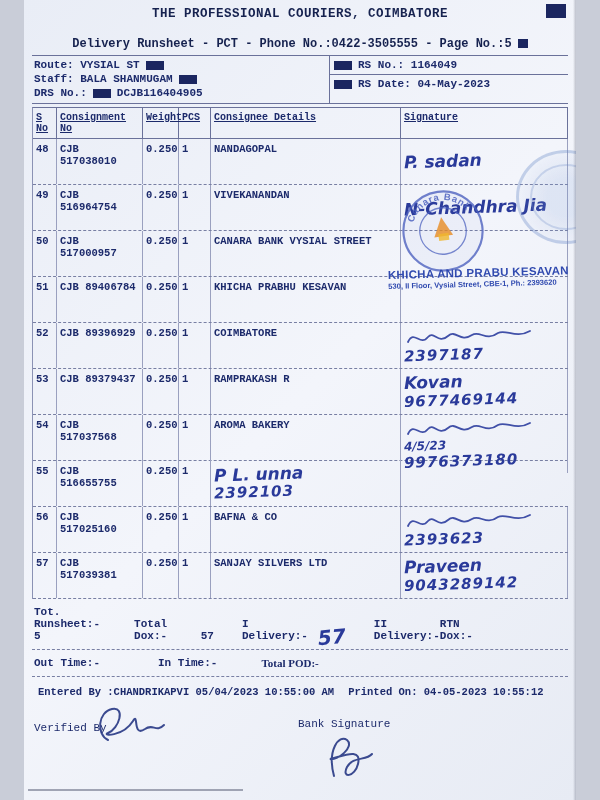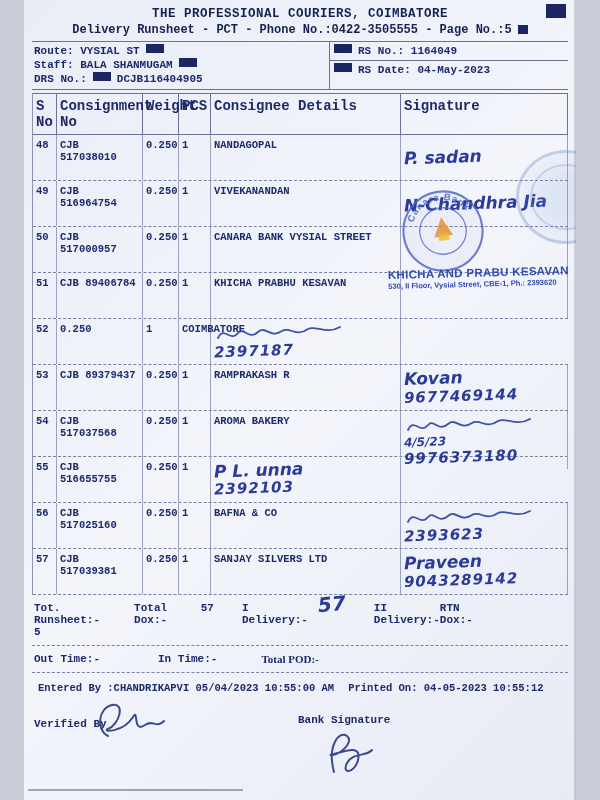--- a/index.html
+++ b/index.html
@@ -1,59 +1,59 @@
 <!DOCTYPE html>
 <html><head>
 <meta charset="utf-8">
 <style>
   html,body{margin:0;padding:0;background:#c9cdd8;}
   .sheet{position:relative;width:552px;height:800px;margin:0 auto;overflow:hidden;
     background:linear-gradient(135deg,#e9edf6 0%,#f3f5fb 50%,#e7ebf4 100%);
     font-family:"Liberation Mono","DejaVu Sans Mono",monospace;color:#1c2a6b;}
   .title{text-align:center;font-weight:bold;font-size:12.5px;padding-top:7px;letter-spacing:.5px;color:#16224f;}
-  .subtitle{text-align:center;font-weight:bold;font-size:12px;margin-top:2px;color:#16224f;}
+  .subtitle{text-align:center;font-weight:bold;font-size:12px;margin-top:16px;color:#16224f;}
   .mark{display:inline-block;width:18px;height:9px;background:#1b2660;vertical-align:middle;}
   .inline-mark{width:10px;height:9px;margin-left:6px;}
   .corner-mark{position:absolute;top:4px;right:10px;width:20px;height:14px;background:#1b2660;}
   .info-box{margin:4px 8px 0;border-top:1px solid #6a719a;border-bottom:1px solid #6a719a;display:flex;}
   .info-left{flex:1;padding:2px 2px 3px;}
-  .info-line{display:flex;gap:6px;font-size:11px;font-weight:bold;line-height:14px;}
+  .info-line{display:flex;align-items:center;gap:6px;font-size:11px;font-weight:bold;line-height:14px;}
   .info-right{width:238px;border-left:1px solid #6a719a;}
   .info-right .info-line{padding:2px 4px;}
   .info-right .info-line:first-child{border-bottom:1px solid #6a719a;}
   .table{margin:3px 8px 0;border-top:1px solid #6a719a;border-left:1px solid #8b92b4;}
-  .thead{display:grid;grid-template-columns:24px 86px 36px 32px 190px 1fr;border-bottom:1px solid #6a719a;font-weight:bold;font-size:14px;}
+  .thead{display:grid;grid-template-columns:24px 86px 36px 32px 190px 1fr;border-bottom:1px solid #6a719a;font-weight:bold;font-size:10px;text-decoration:underline;}
   .thead>div{padding:4px 3px;border-right:1px solid #6a719a;}
   .trow{display:grid;grid-template-columns:24px 86px 36px 32px 190px 1fr;border-bottom:1px dashed #787fa3;height:45px;font-size:10.5px;font-weight:bold;position:relative;}
   .trow>.c{border-right:1px solid #9aa0bf;padding:4px 3px;overflow:visible;}
   .c-name{padding-top:7px;}
   .c-sig{display:flex;flex-direction:column;justify-content:center;padding-left:16px;gap:1px;}
   .ink{font-family:"DejaVu Sans",sans-serif;font-style:italic;color:#2a3a9a;transform:rotate(-2deg);width:max-content;line-height:1.05;}
   .ink-name{font-size:17px;}
   .ink-number{font-size:15px;letter-spacing:1px;}
   .ink-date{font-size:12px;}
   .squiggle{display:block;margin-bottom:-2px;}
   .stamp-layer{position:absolute;inset:0;pointer-events:none;}
   .stamp-faint{position:absolute;left:492px;top:150px;width:94px;height:88px;border-radius:50%;
     border:3px solid rgba(110,140,200,.35);
     background:radial-gradient(circle,rgba(130,160,215,.18) 30%,rgba(130,160,215,.04) 72%);}
   .stamp-faint .inner{position:absolute;inset:11px;border-radius:50%;border:2px solid rgba(110,140,200,.28);}
   .stamp-canara{position:absolute;left:376px;top:188px;transform:rotate(-8deg);opacity:.92;}
   .stamp-canara text{font-family:"Liberation Sans",sans-serif;}
   .stamp-khicha{position:absolute;left:364px;top:266px;width:228px;transform:rotate(-1.5deg);color:#2742ac;opacity:.95;font-family:"Liberation Sans",sans-serif;}
   .stamp-khicha .l1{font-size:11.5px;font-weight:bold;letter-spacing:.3px;}
   .stamp-khicha .l2{font-size:7.6px;font-weight:bold;margin-top:1px;}
-  .sum1,.sum2{margin:0 8px;border-bottom:1px dashed #787fa3;display:flex;align-items:flex-start;font-size:11px;font-weight:bold;padding:7px 2px;}
+  .sum1,.sum2{margin:0 8px;border-bottom:1px dashed #787fa3;display:flex;align-items:flex-end;font-size:11px;font-weight:bold;padding:7px 2px;}
   .sum1 .gap1{margin-left:28px;} .sum1 .gap2{margin-left:28px;} .sum1 .gap3{margin-left:22px;}
   .sum1 .val{margin-left:20px;}
   .sum1 .rtn{margin-left:auto;margin-right:88px;}
   .ink-57{font-size:20px;margin:-8px 6px -6px 10px;transform:rotate(-5deg);}
   .sum2 .s2b{margin-left:58px;} .sum2 .s2c{margin-left:44px;font-family:Liberation Serif, serif;}
   .entered{margin:0 12px;display:flex;gap:14px;font-size:10.5px;font-weight:bold;padding:9px 2px 4px;}
-  .verify{position:relative;margin:0 8px;height:92px;font-size:11px;font-weight:bold;}
+  .verify{position:relative;margin:0 8px;height:92px;font-size:11px;font-weight:normal;}
   .verify .vlabel{position:absolute;left:2px;top:20px;}
   .verify .vsig{position:absolute;left:56px;top:0px;}
   .verify .slabel{position:absolute;left:266px;top:16px;}
   .verify .ssig{position:absolute;left:280px;top:28px;}
   .scan-edge{position:absolute;left:4px;bottom:9px;width:215px;height:2px;background:#6a7086;opacity:.6;}
   .edge-r{position:absolute;right:0;top:0;width:3px;height:100%;background:linear-gradient(to left,rgba(90,95,115,.35),transparent);}
 </style>
 </head>
 <body>
 
@@ -134,20 +134,21 @@
         <div class="trow">
           <div class="c c-sno">51</div>
           <div class="c c-con">CJB 89406784</div>
           <div class="c c-w">0.250</div>
           <div class="c c-pcs">1</div>
           <div class="c c-name">KHICHA PRABHU KESAVAN</div>
           <div class="c c-sig"></div>
         </div>
         <div class="trow">
           <div class="c c-sno">52</div>
+          <div class="c c-con">CJB 89396929</div>
           <div class="c c-w">0.250</div>
           <div class="c c-pcs">1</div>
           <div class="c c-name">COIMBATORE</div>
           <div class="c c-sig">
             <svg class="squiggle" width="130" height="22" viewBox="0 0 130 22">
               <path d="M4,15 C10,2 16,20 24,10 C30,3 34,18 44,9 C52,2 56,16 68,8 C76,3 82,15 94,6 C102,2 112,12 126,4" fill="none" stroke="#2e3e9e" stroke-width="1.8" stroke-linecap="round" opacity="0.9"></path>
             </svg>
             <div class="ink ink-number">2397187</div>
           </div>
         </div>

